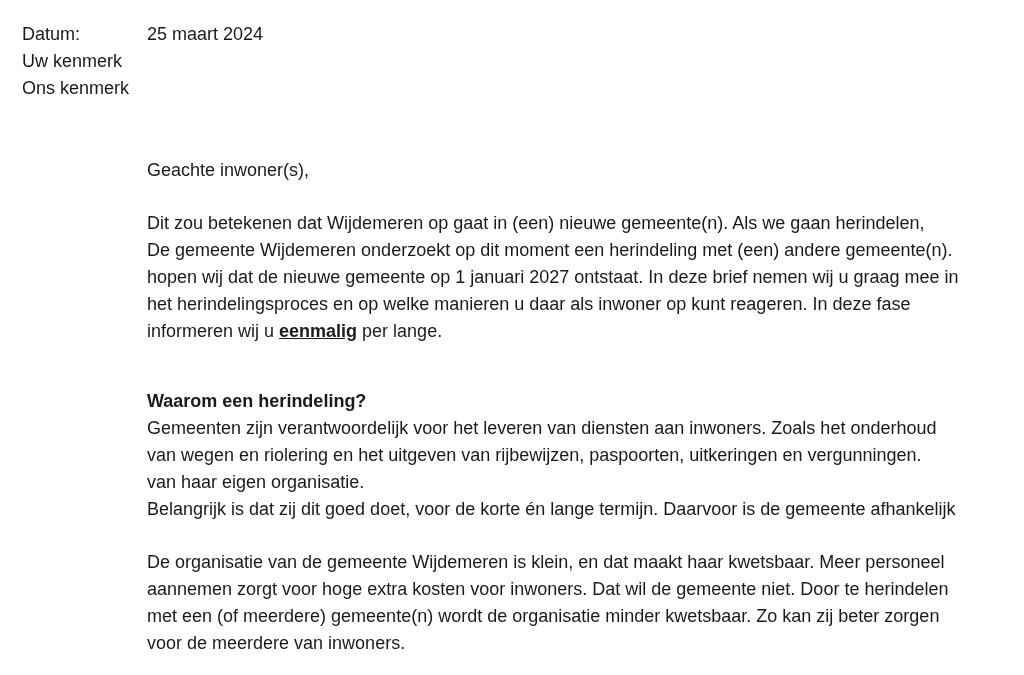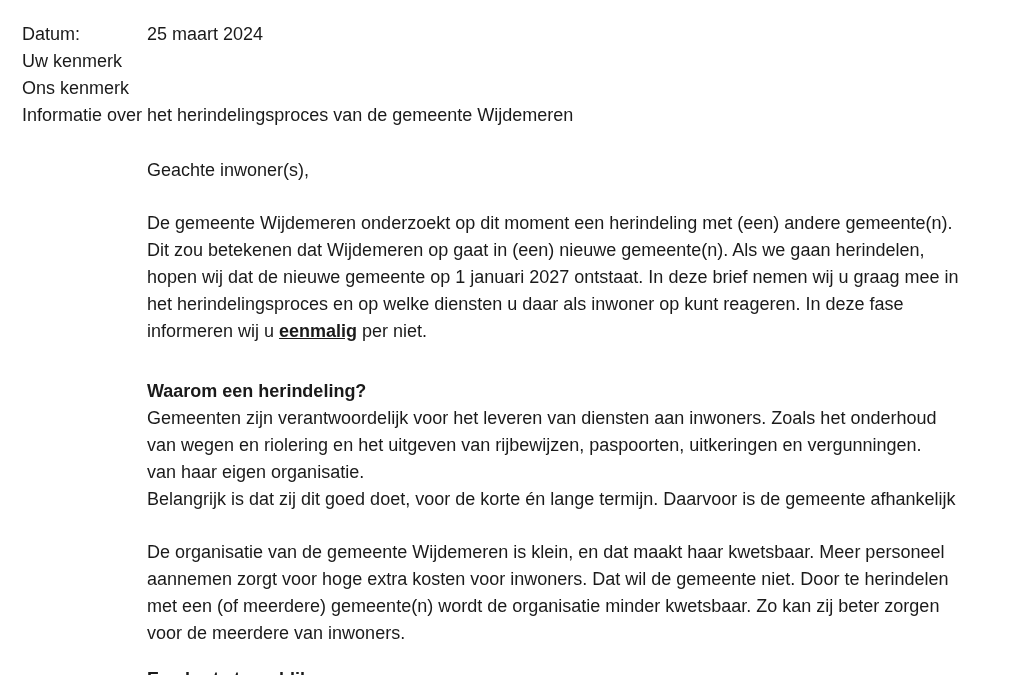--- a/index.html
+++ b/index.html
@@ -41,21 +41,21 @@
   .body {
     position: absolute;
     top: 157px;
     left: 147px;
     width: 870px;
   }
   .line {
     white-space: nowrap;
   }
   .paragraph-intro      { margin-top: 26px; }
-  .section-why          { margin-top: 33px; }
+  .section-why          { margin-top: 43px; }
   .paragraph-organisation { margin-top: 26px; }
   .section-review       { margin-top: 19px; }
   .heading {
     font-weight: 700;
     white-space: nowrap;
   }
   .emphasis {
     font-weight: 700;
     text-decoration: underline;
   }
@@ -72,34 +72,33 @@
     </div>
     <div class="meta-row">
       <div class="meta-label">Uw kenmerk</div>
       <div class="meta-value"></div>
     </div>
     <div class="meta-row">
       <div class="meta-label">Ons kenmerk</div>
       <div class="meta-value"></div>
     </div>
     <div class="meta-row">
-      <div class="meta-value">Informatie over het herindelingsproces van de gemeente Wijdemeren</div>
     </div>
   </div>
 
   <div class="body">
 
     <div class="line">Geachte inwoner(s),</div>
 
     <div class="paragraph-intro">
+      <div class="line">Dit zou betekenen dat Wijdemeren op gaat in (een) nieuwe gemeente(n). Als we gaan herindelen,</div>
       <div class="line">De gemeente Wijdemeren onderzoekt op dit moment een herindeling met (een) andere gemeente(n).</div>
-      <div class="line">Dit zou betekenen dat Wijdemeren op gaat in (een) nieuwe gemeente(n). Als we gaan herindelen,</div>
       <div class="line">hopen wij dat de nieuwe gemeente op 1 januari 2027 ontstaat. In deze brief nemen wij u graag mee in</div>
-      <div class="line">het herindelingsproces en op welke diensten u daar als inwoner op kunt reageren. In deze fase</div>
-      <div class="line"><span>informeren wij u </span><span class="emphasis">eenmalig</span><span> per niet.</span></div>
+      <div class="line">het herindelingsproces en op welke manieren u daar als inwoner op kunt reageren. In deze fase</div>
+      <div class="line"><span>informeren wij u </span><span class="emphasis">eenmalig</span><span> per lange.</span></div>
     </div>
 
     <div class="section-why">
       <div class="heading">Waarom een herindeling?</div>
       <div class="line">Gemeenten zijn verantwoordelijk voor het leveren van diensten aan inwoners. Zoals het onderhoud</div>
       <div class="line">van wegen en riolering en het uitgeven van rijbewijzen, paspoorten, uitkeringen en vergunningen.</div>
       <div class="line">van haar eigen organisatie.</div>
       <div class="line">Belangrijk is dat zij dit goed doet, voor de korte én lange termijn. Daarvoor is de gemeente afhankelijk</div>
     </div>
 

